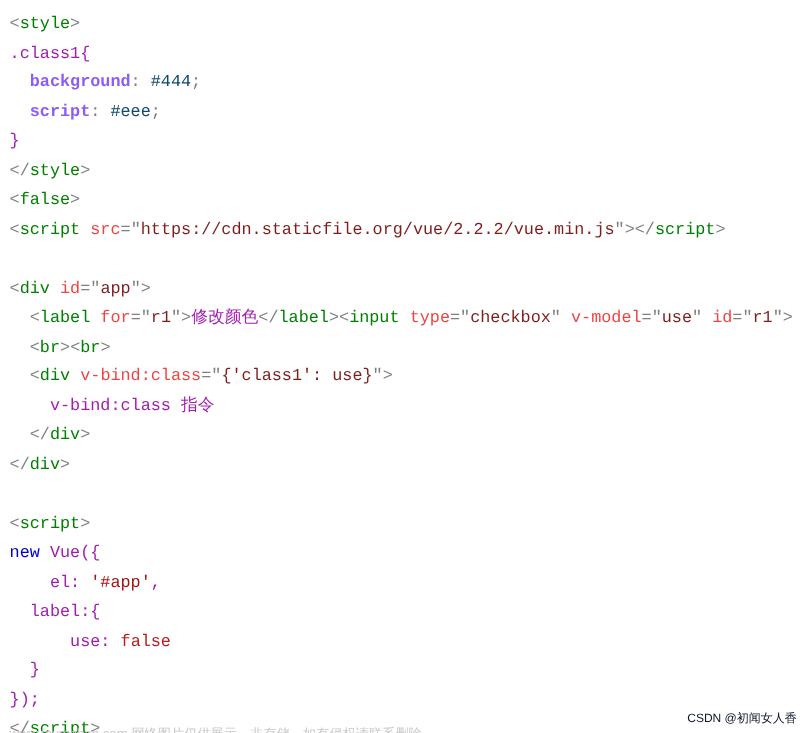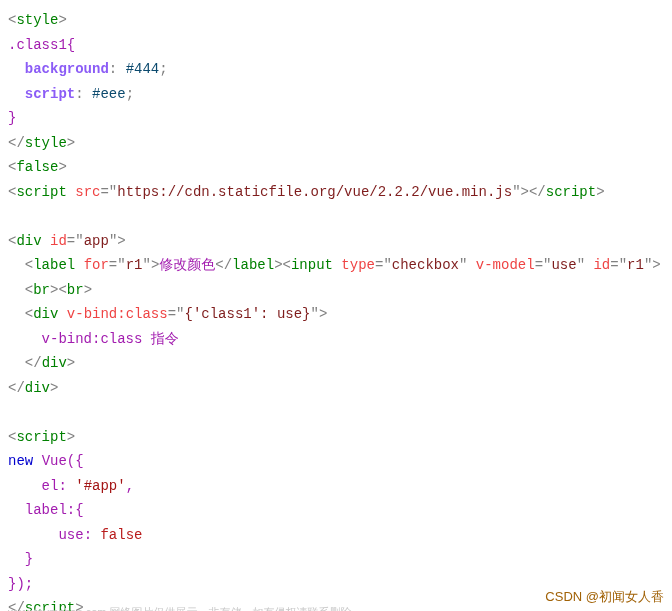--- a/index.html
+++ b/index.html
@@ -30,22 +30,22 @@
   left: 8px;
   bottom: 6px;
   font-size: 11px;
   color: #c8c8c8;
   font-family: Arial, sans-serif;
 }
 .watermark-br {
   position: absolute;
   right: 8px;
   bottom: 20px;
-  font-size: 13px;
-  color: #a16207;
+  font-size: 10px;
+  color: #0f172a;
   font-family: "Microsoft YaHei", Arial, sans-serif;
 }
 </style>
 </head>
 <body>
 
 <pre><span class="punct">&lt;</span><span class="tag">style</span><span class="punct">&gt;</span>
 <span class="text">.class1{</span>
 <span>  </span><span class="css-prop">background</span><span class="punct">: </span><span class="css-val">#444</span><span class="punct">;</span>
 <span>  </span><span class="css-prop">script</span><span class="punct">: </span><span class="css-val">#eee</span><span class="punct">;</span>

